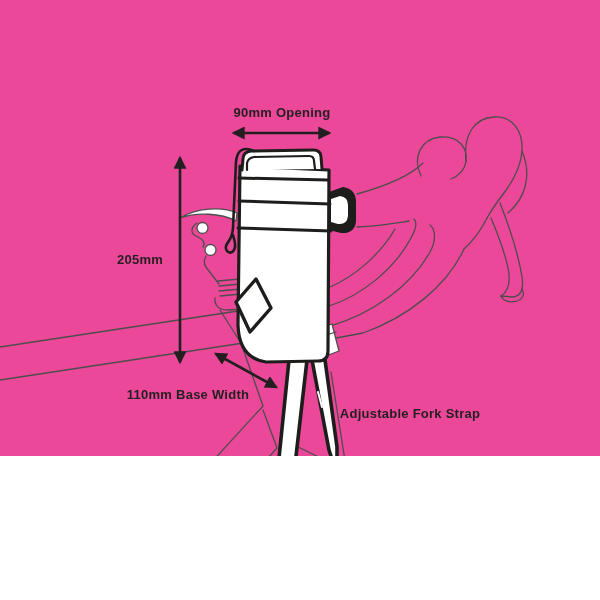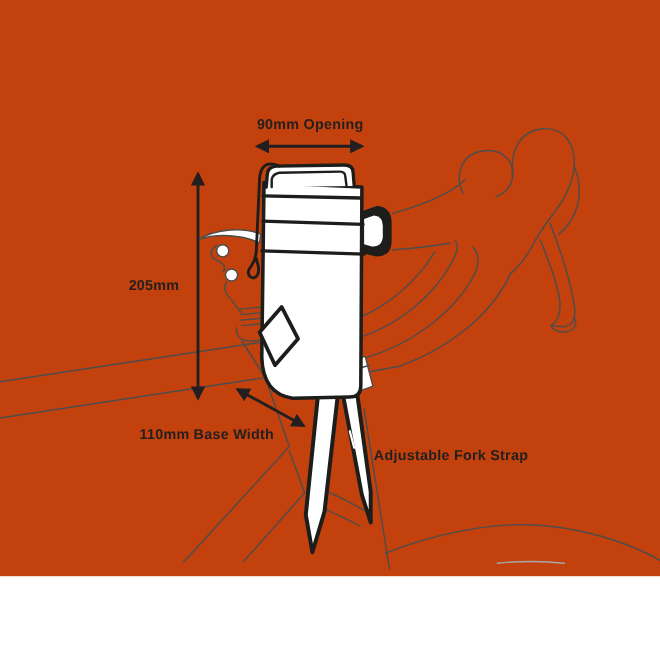--- a/index.html
+++ b/index.html
@@ -1,17 +1,17 @@
 <!DOCTYPE html>
 <html><head>
 <meta charset="utf-8">
 <style>
   html,body{margin:0;padding:0;background:#fff;}
   .stage{
-    width:600px;height:524px;position:relative;background:#c2410c;overflow:hidden;
+    width:600px;height:456px;position:relative;background:#ec4899;overflow:hidden;
     font-family:"Liberation Sans",sans-serif;
   }
   .stage svg{display:block;width:600px;height:600px;}
   .dim-label{
     font-family:"Liberation Sans",sans-serif;
     font-weight:700;
     font-size:13px;
     letter-spacing:.25px;
   }
 </style>

